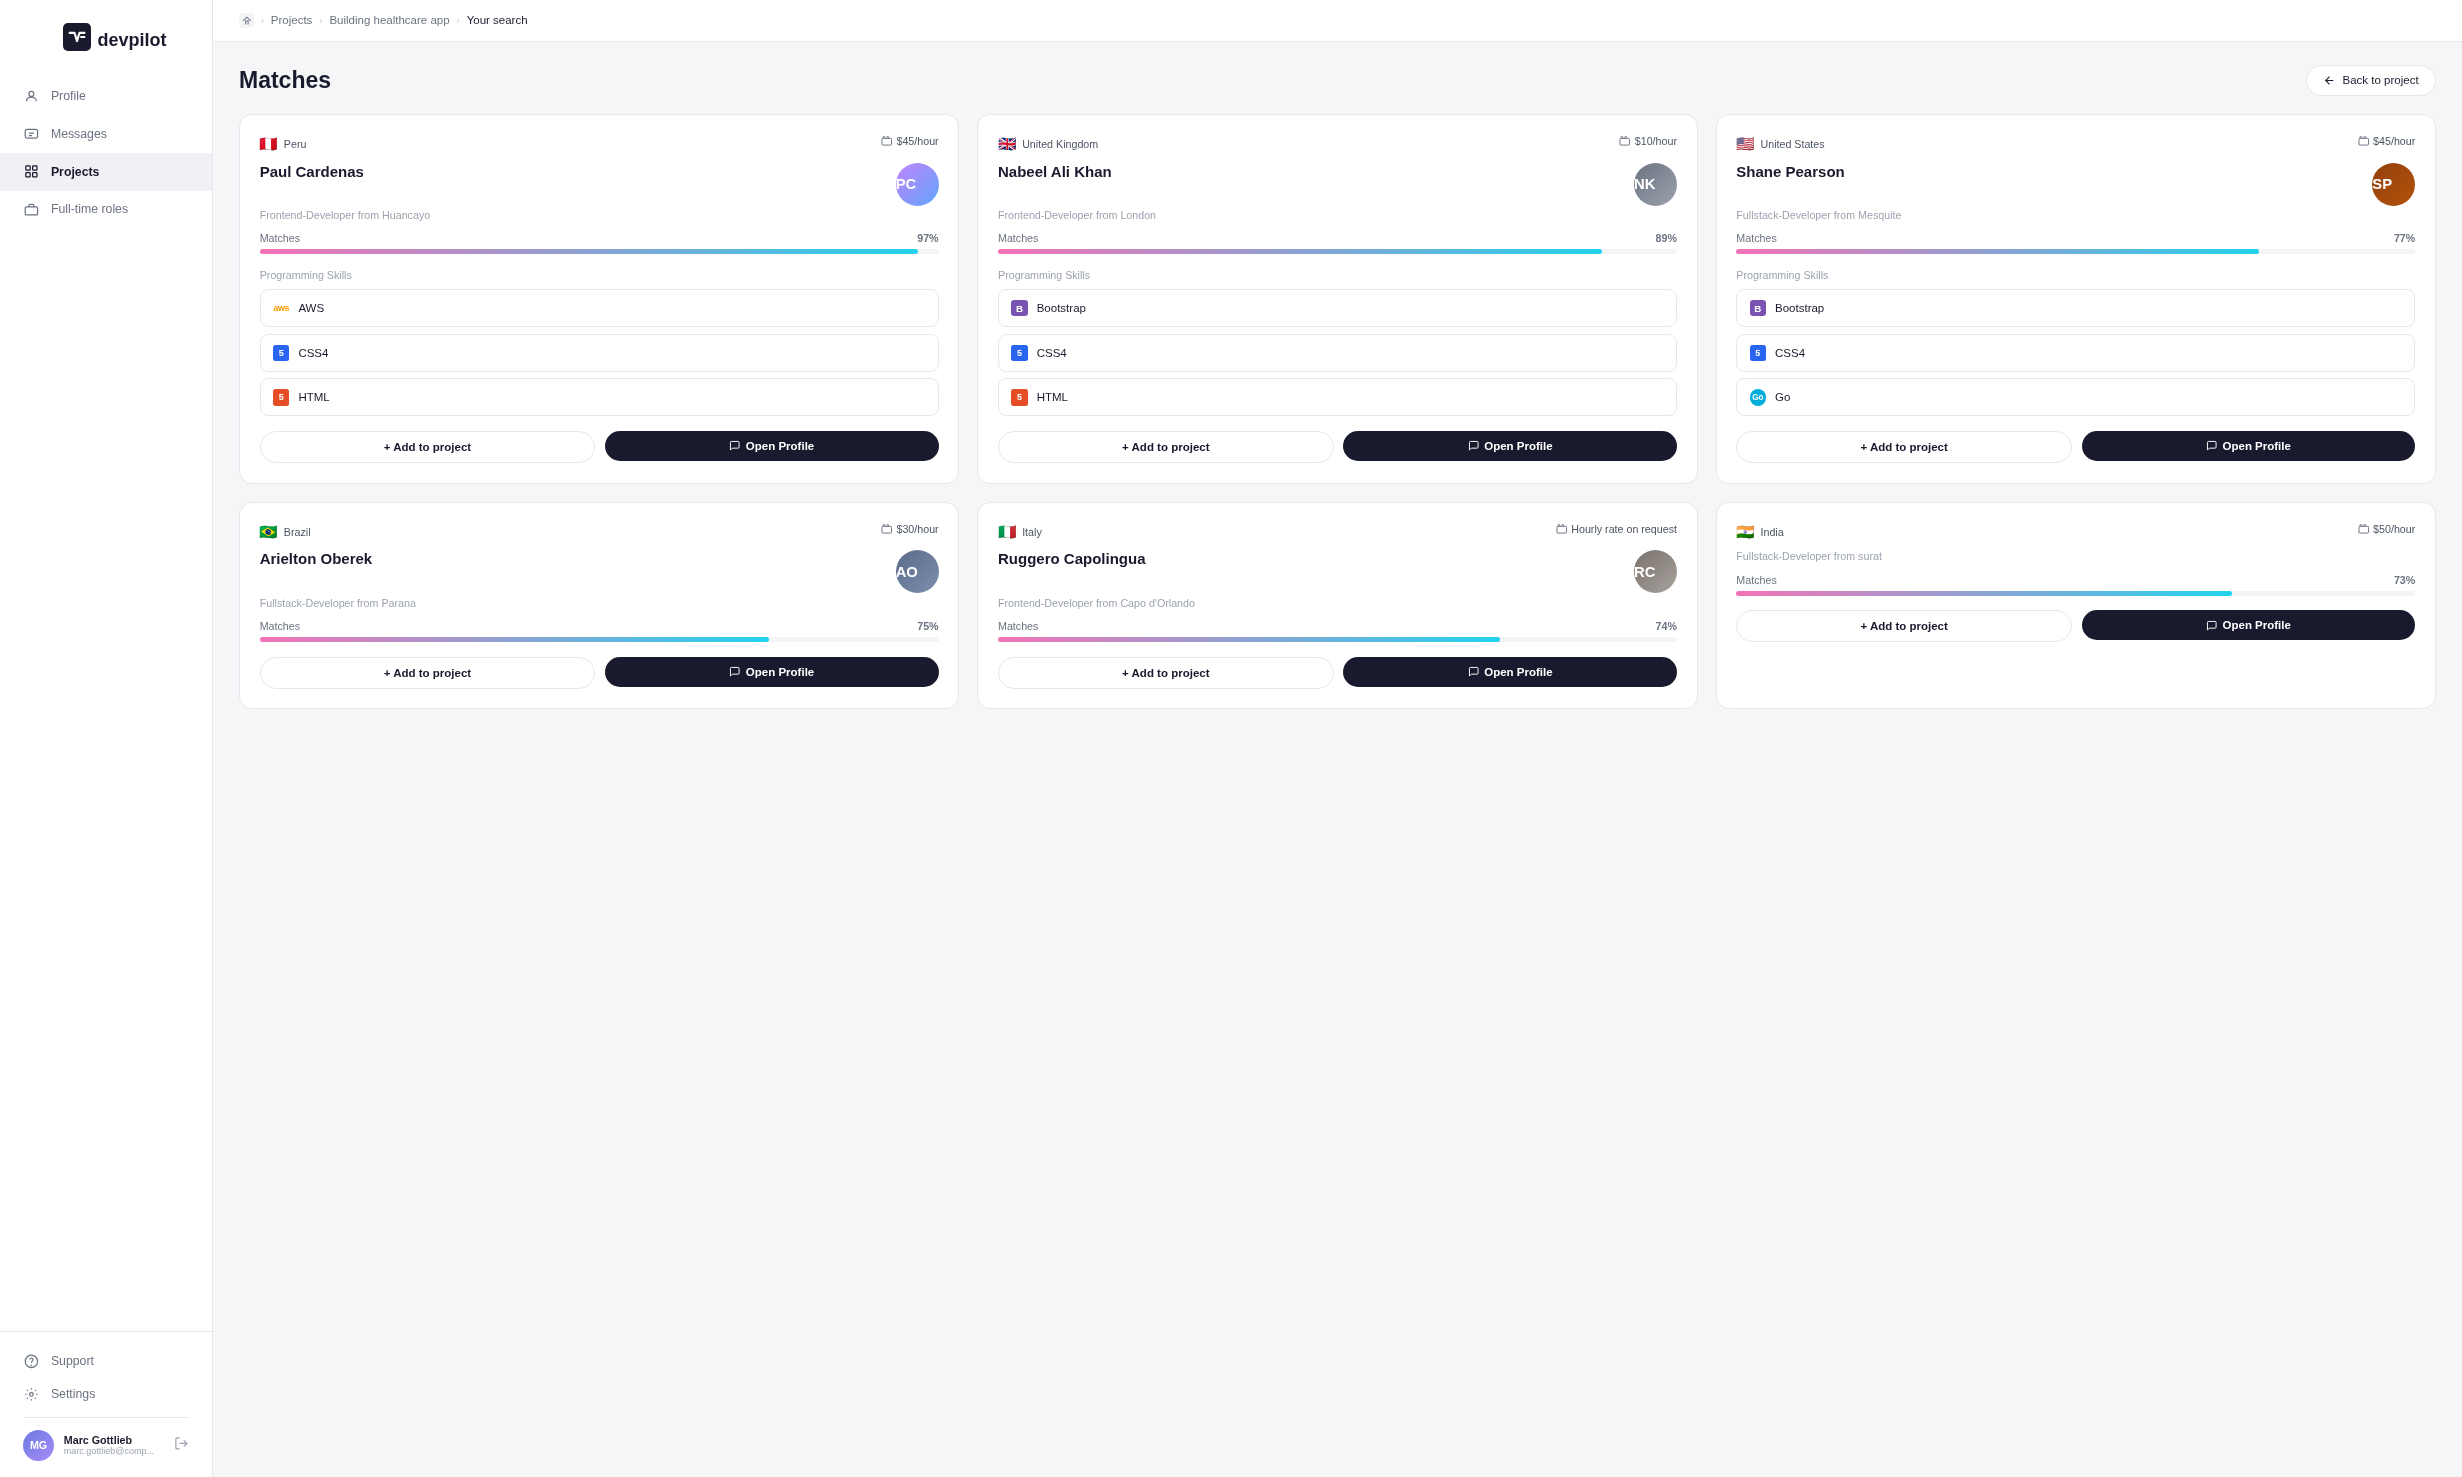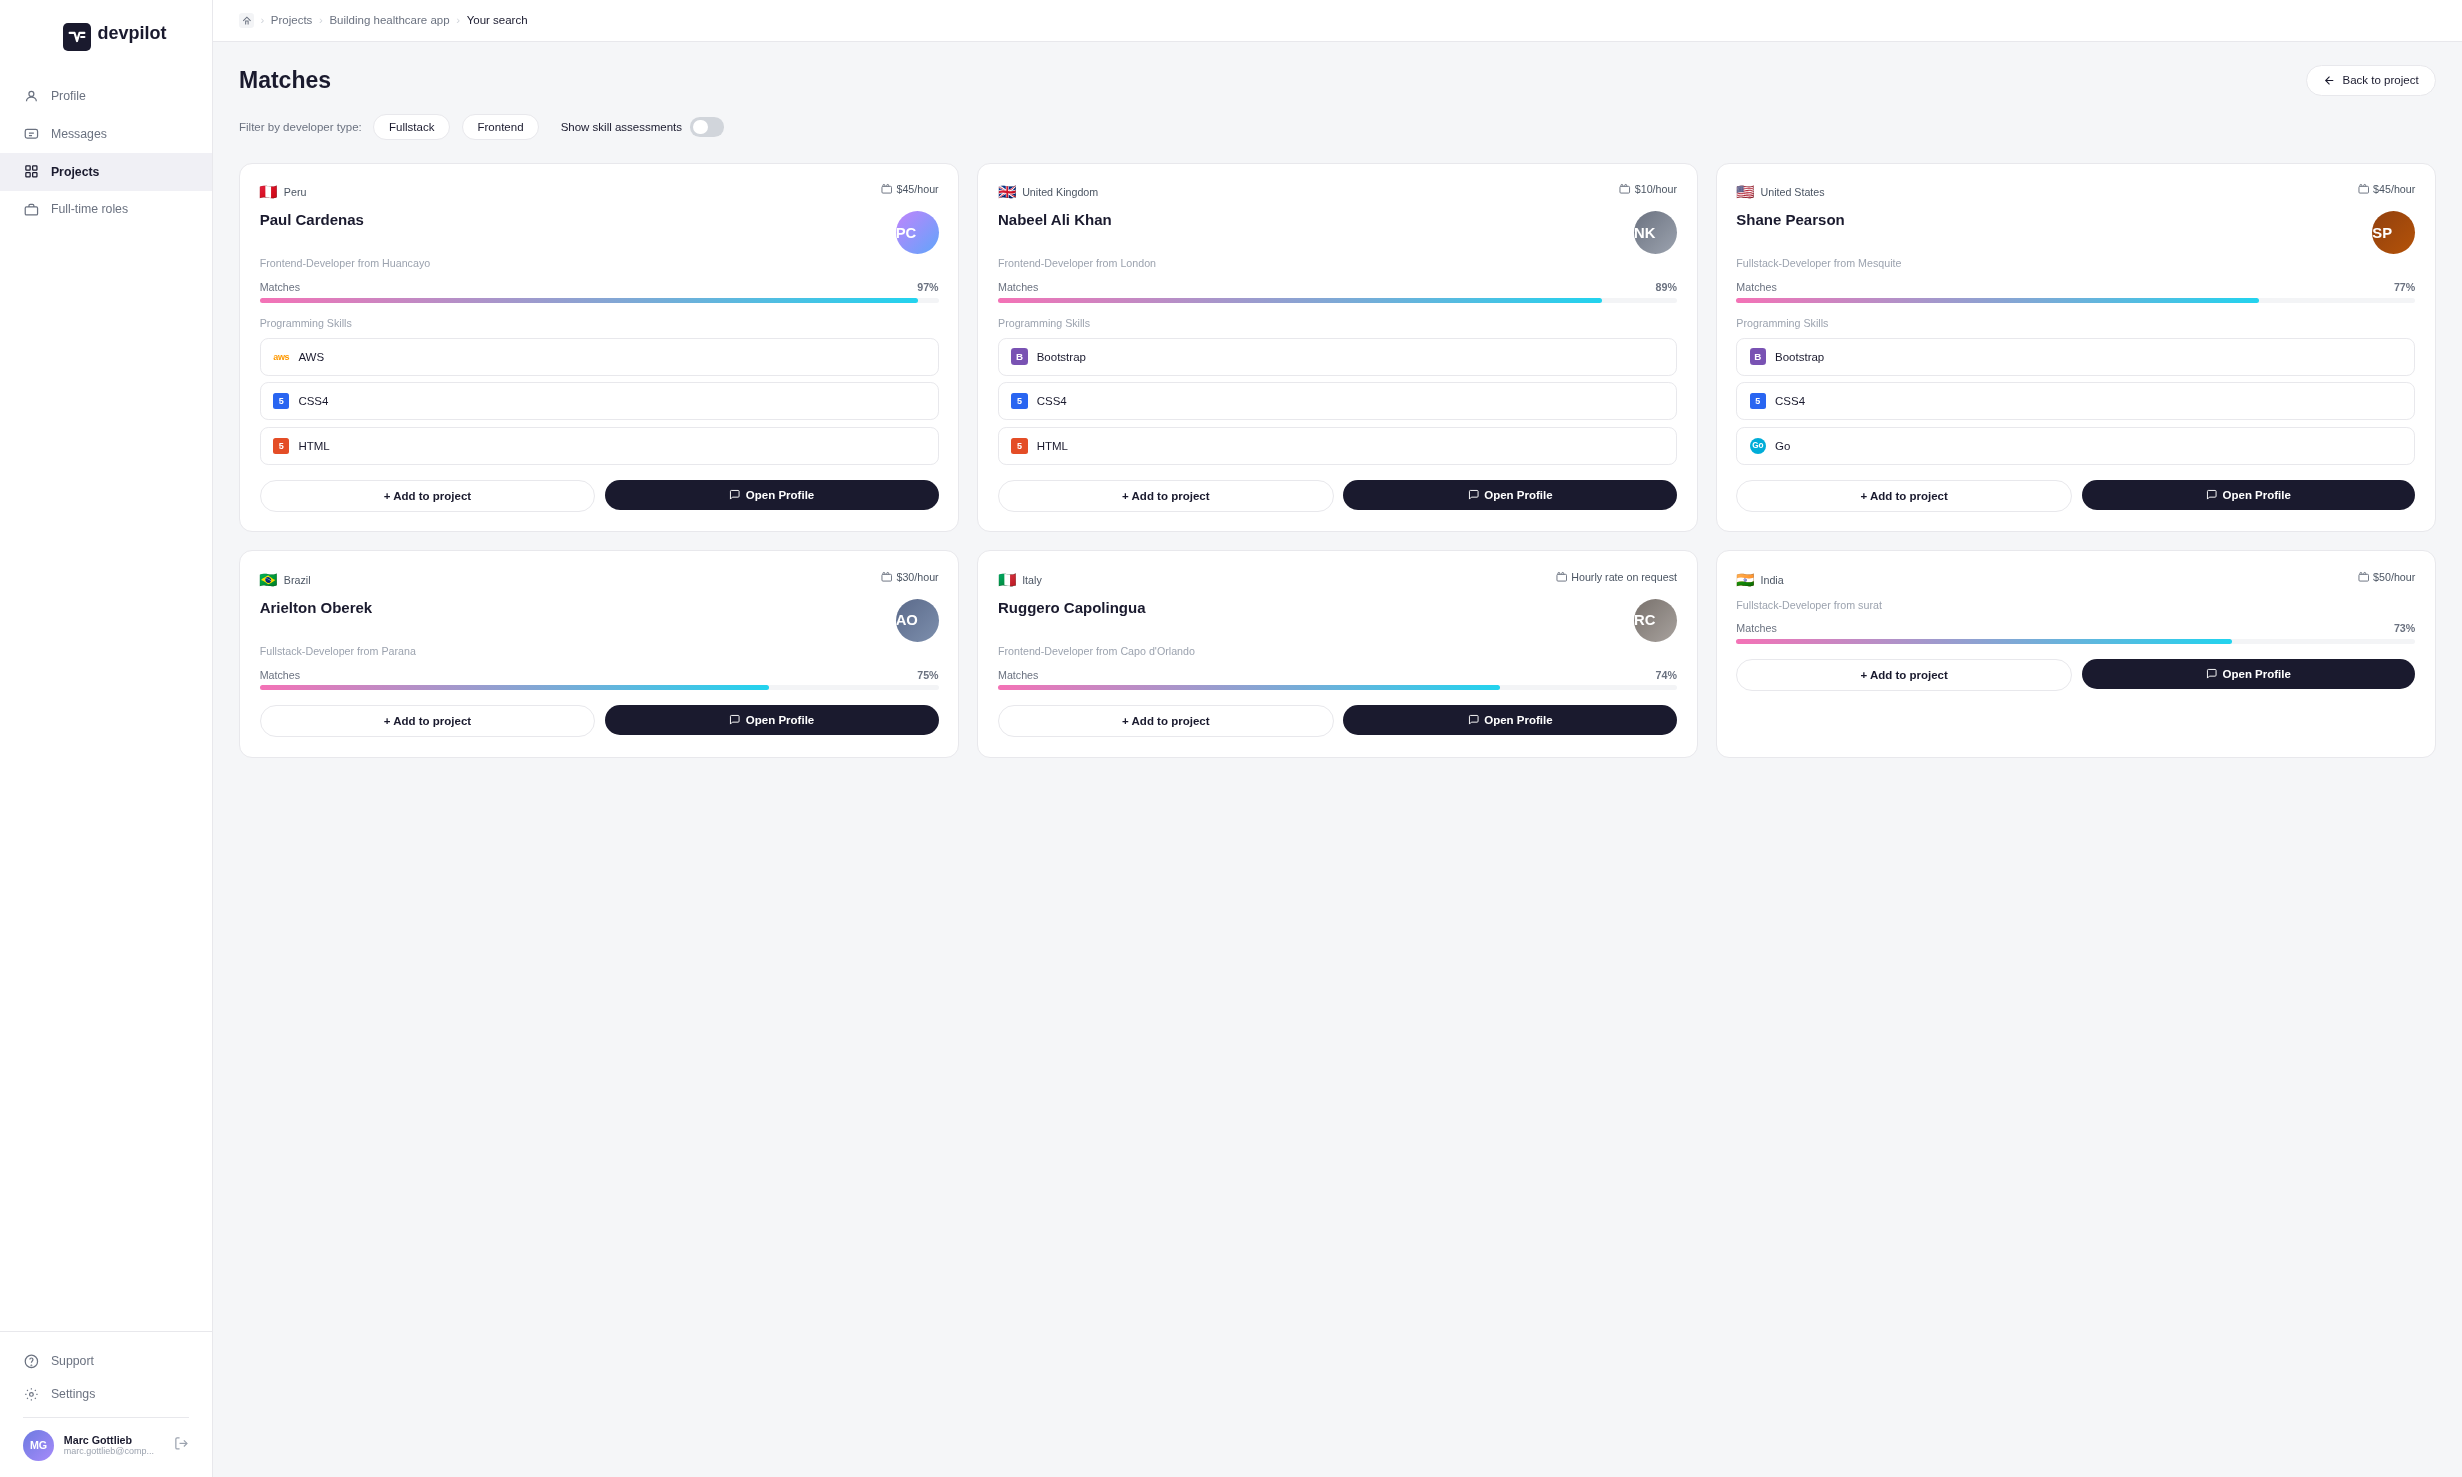--- a/index.html
+++ b/index.html
@@ -18,21 +18,21 @@
     .sidebar-logo {
       padding: 23px 23px 19.7px;
       display: flex;
       align-items: center;
     }
     .logo-text {
       font-size: 18px;
       font-weight: 700;
       color: #1a1a2e;
       display: flex;
-      align-items: flex-start;
+      align-items: flex-end;
       gap: 6.6px;
       padding-left: 40px;
     }
     .logo-icon {
       width: 28px;
       height: 28px;
     }
     .sidebar-nav {
       flex: 1;
       padding: 6.6px 0;
@@ -478,35 +478,20 @@
     <div class="page-header">
       <h1 class="page-title">Matches</h1>
       <button class="back-btn">
         <svg width="13" height="13" viewBox="0 0 24 24" fill="none" stroke="currentColor" stroke-width="2">
           <path d="M19 12H5M12 5l-7 7 7 7"></path>
         </svg>
         <span>Back to project</span>
       </button>
     </div>
 
-    <div class="filter-bar">
-      <span class="filter-label">Filter by developer type:</span>
-      <button class="filter-chip">
-        <span>Fullstack</span>
-      </button>
-      <button class="filter-chip">
-        <span>Frontend</span>
-      </button>
-      <div class="toggle-section">
-        <span class="toggle-label">Show skill assessments</span>
-        <div class="toggle">
-          <div class="toggle-knob"></div>
-        </div>
-      </div>
-    </div>
 
     <div class="cards-grid">
 
       <div class="dev-card">
         <div class="card-header">
           <div class="card-location">
             <span class="flag">🇵🇪</span>
             <span>Peru</span>
           </div>
           <div class="card-rate">

